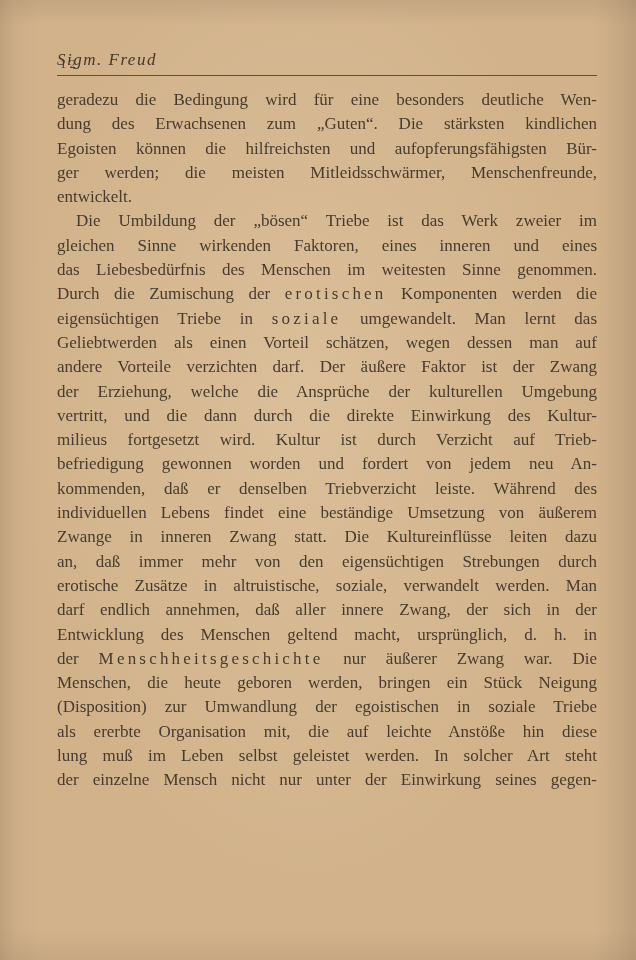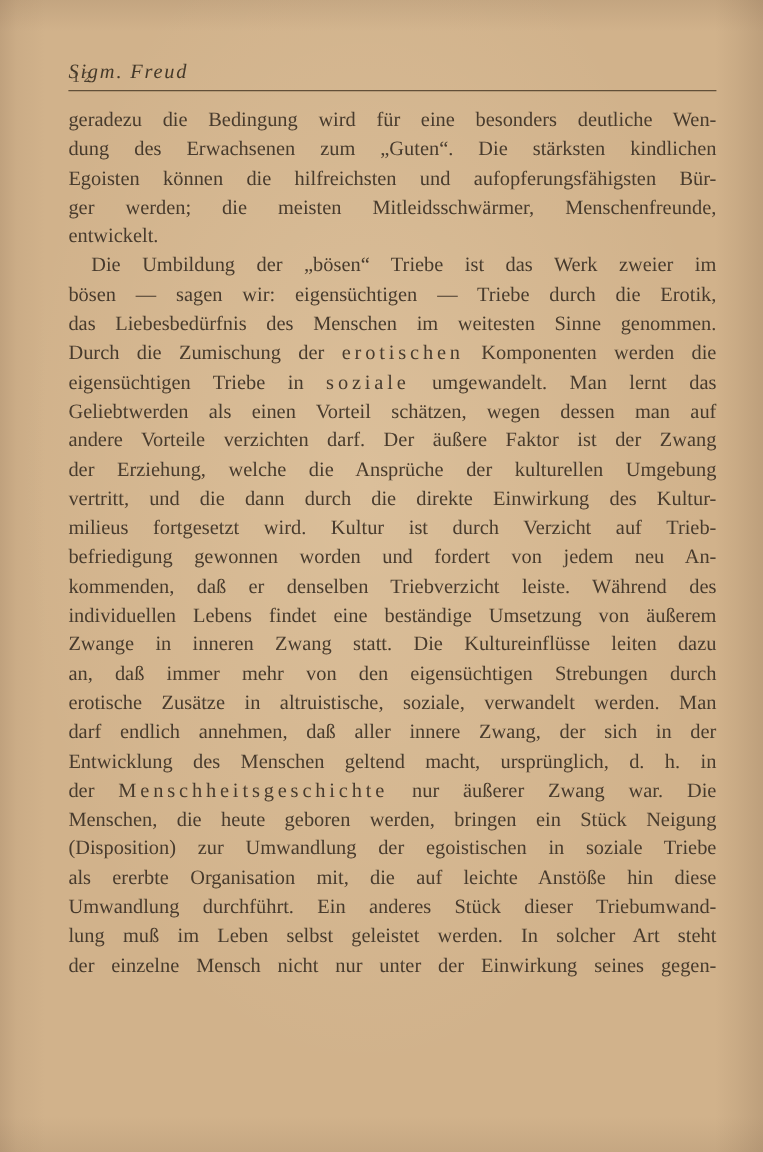--- a/index.html
+++ b/index.html
@@ -88,38 +88,37 @@
     <span class="running-title">Sigm. Freud</span>
   </div>
   <div class="header-rule"></div>
   <div class="body-text">
       <div class="line">geradezu die Bedingung wird für eine besonders deutliche Wen-</div>
       <div class="line">dung des Erwachsenen zum „Guten“. Die stärksten kindlichen</div>
       <div class="line">Egoisten können die hilfreichsten und aufopferungsfähigsten Bür-</div>
       <div class="line">ger werden; die meisten Mitleidsschwärmer, Menschenfreunde,</div>
       <div class="line para-end">entwickelt.</div>
       <div class="line indent">Die Umbildung der „bösen“ Triebe ist das Werk zweier im</div>
-      <div class="line">bösen — sagen wir: eigensüchtigen — Triebe durch die Erotik,</div>
+      <div class="line">gleichen Sinne wirkenden Faktoren, eines inneren und eines</div>
       <div class="line">das Liebesbedürfnis des Menschen im weitesten Sinne genommen.</div>
       <div class="line"><span>Durch die Zumischung der </span><span class="sperr">erotischen</span><span> Komponenten werden die</span></div>
       <div class="line"><span>eigensüchtigen Triebe in </span><span class="sperr">soziale</span><span> umgewandelt. Man lernt das</span></div>
       <div class="line">Geliebtwerden als einen Vorteil schätzen, wegen dessen man auf</div>
       <div class="line">andere Vorteile verzichten darf. Der äußere Faktor ist der Zwang</div>
       <div class="line">der Erziehung, welche die Ansprüche der kulturellen Umgebung</div>
       <div class="line">vertritt, und die dann durch die direkte Einwirkung des Kultur-</div>
       <div class="line">milieus fortgesetzt wird. Kultur ist durch Verzicht auf Trieb-</div>
       <div class="line">befriedigung gewonnen worden und fordert von jedem neu An-</div>
       <div class="line">kommenden, daß er denselben Triebverzicht leiste. Während des</div>
       <div class="line">individuellen Lebens findet eine beständige Umsetzung von äußerem</div>
       <div class="line">Zwange in inneren Zwang statt. Die Kultureinflüsse leiten dazu</div>
       <div class="line">an, daß immer mehr von den eigensüchtigen Strebungen durch</div>
       <div class="line">erotische Zusätze in altruistische, soziale, verwandelt werden. Man</div>
       <div class="line">darf endlich annehmen, daß aller innere Zwang, der sich in der</div>
       <div class="line">Entwicklung des Menschen geltend macht, ursprünglich, d. h. in</div>
       <div class="line"><span>der </span><span class="sperr">Menschheitsgeschichte</span><span> nur äußerer Zwang war. Die</span></div>
       <div class="line">Menschen, die heute geboren werden, bringen ein Stück Neigung</div>
       <div class="line">(Disposition) zur Umwandlung der egoistischen in soziale Triebe</div>
       <div class="line">als ererbte Organisation mit, die auf leichte Anstöße hin diese</div>
-      <div class="line">Umwandlung durchführt. Ein anderes Stück dieser Triebumwand-</div>
       <div class="line">lung muß im Leben selbst geleistet werden. In solcher Art steht</div>
       <div class="line">der einzelne Mensch nicht nur unter der Einwirkung seines gegen-</div>
     </div>
 </div>
 
 </body></html>

